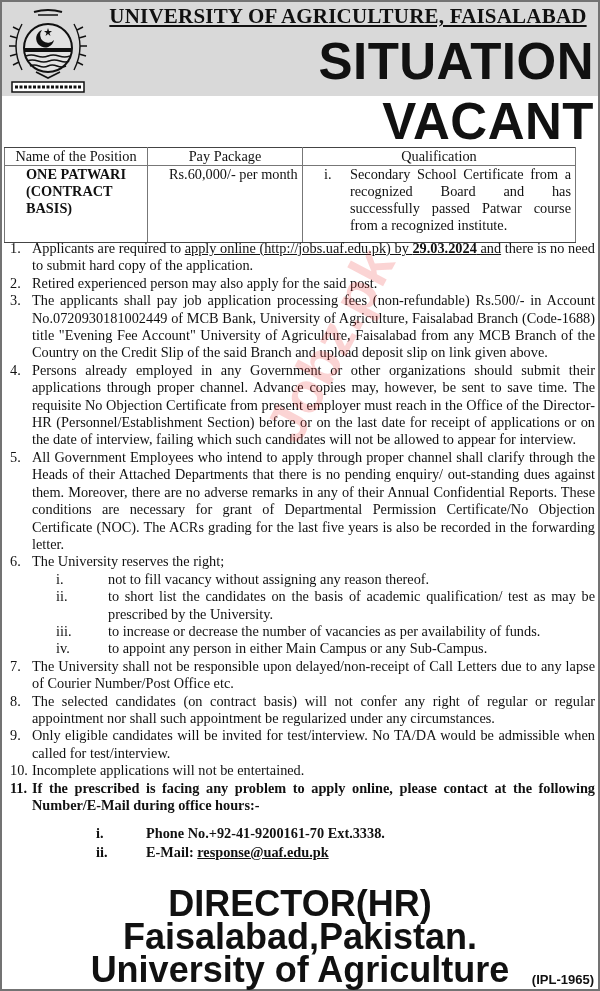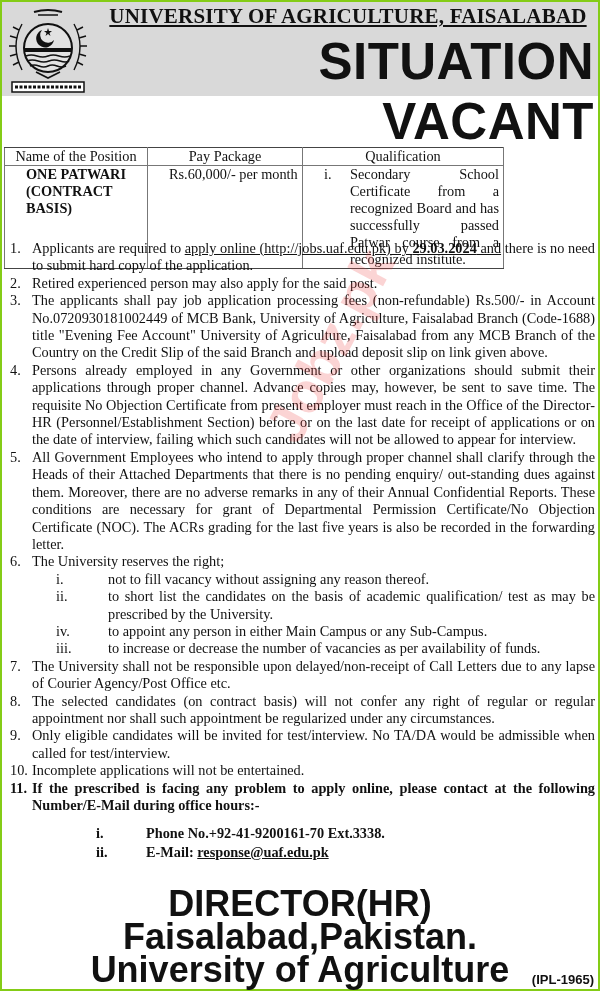--- a/index.html
+++ b/index.html
@@ -1,23 +1,23 @@
 <!DOCTYPE html>
 <html><head>
 <meta charset="utf-8">
 <style>
   html, body { margin: 0; padding: 0; background: #ffffff; }
   body { width: 600px; height: 991px; overflow: hidden; font-family: "Liberation Serif", "DejaVu Serif", serif; color: #111; }
-  .page { position: relative; width: 596px; height: 987px; border: 2px solid #84cc16; background: #fff; }
+  .page { position: relative; width: 596px; height: 987px; border: 2px solid #737373; background: #fff; }
   .header { position: relative; height: 94px; background: #d9d9d9; }
   .logo { position: absolute; left: 4px; top: 4px; width: 84px; height: 88px; }
   .uni-title { position: absolute; left: 100px; top: 2px; width: 492px; text-align: center; font-family: "Liberation Serif", serif; font-weight: bold; font-size: 21px; text-decoration: underline; letter-spacing: 0.2px; }
   .sv-title { position: absolute; left: 100px; top: 30px; width: 492px; text-align: right; font-family: "Liberation Sans", sans-serif; font-weight: bold; font-size: 51px; letter-spacing: 0.5px; line-height: 60px; }
   .intro { position: absolute; left: 7px; top: 97px; width: 585px; font-size: 14.3px; line-height: 18px; text-align: justify; text-indent: 48px; }
-  table.pos { position: absolute; left: 2px; top: 145px; width: 500px; border-collapse: collapse; font-size: 14.3px; }
+  table.pos { position: absolute; left: 2px; top: 145px; width: 572px; border-collapse: collapse; font-size: 14.3px; }
   table.pos th, table.pos td { border: 1px solid #777; vertical-align: top; padding: 0 4px; line-height: 17px; }
   table.pos tr:first-child th { border-top: 1px solid #444; }
   table.pos th { font-weight: normal; text-align: center; }
   table.pos td.pos-name { font-weight: bold; }
   table.pos tr:last-child td { border-bottom: 1.5px solid #444; height: 76px; padding-left: 21px; }
   .qual { display: flex; }
   .qual .num { width: 26px; flex: none; }
   .qual .txt { text-align: justify; }
   .rules { position: absolute; left: 30px; top: 238px; width: 563px; font-size: 14.3px; line-height: 17.4px; }
   .rule { display: flex; text-align: justify; }
@@ -127,30 +127,30 @@
     </div>
     <div class="sub">
       <span class="rn">i.</span>
       <span class="t">not to fill vacancy without assigning any reason thereof.</span>
     </div>
     <div class="sub">
       <span class="rn">ii.</span>
       <span class="t">to short list the candidates on the basis of academic qualification/ test as may be prescribed by the University.</span>
     </div>
     <div class="sub">
+      <span class="rn">iii.</span>
+      <span class="t">to increase or decrease the number of vacancies as per availability of funds.</span>
+    </div>
+    <div class="sub">
       <span class="rn">iv.</span>
       <span class="t">to appoint any person in either Main Campus or any Sub-Campus.</span>
     </div>
-    <div class="sub">
-      <span class="rn">iii.</span>
-      <span class="t">to increase or decrease the number of vacancies as per availability of funds.</span>
-    </div>
     <div class="rule">
       <span class="n">7.</span>
-      <span class="t">The University shall not be responsible upon delayed/non-receipt of Call Letters due to any lapse of Courier Agency/Post Office etc.</span>
+      <span class="t">The University shall not be responsible upon delayed/non-receipt of Call Letters due to any lapse of Courier Number/Post Office etc.</span>
     </div>
     <div class="rule">
       <span class="n">8.</span>
       <span class="t">The selected candidates (on contract basis) will not confer any right of regular or regular appointment nor shall such appointment be regularized under any circumstances.</span>
     </div>
     <div class="rule">
       <span class="n">9.</span>
       <span class="t">Only eligible candidates will be invited for test/interview. No TA/DA would be admissible when called for test/interview.</span>
     </div>
     <div class="rule">

